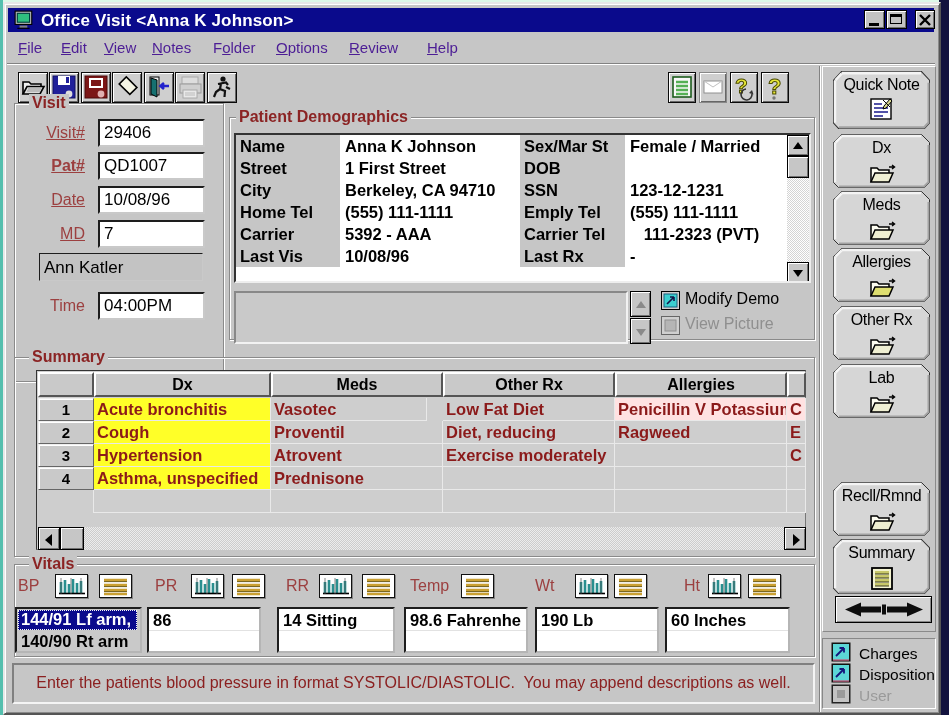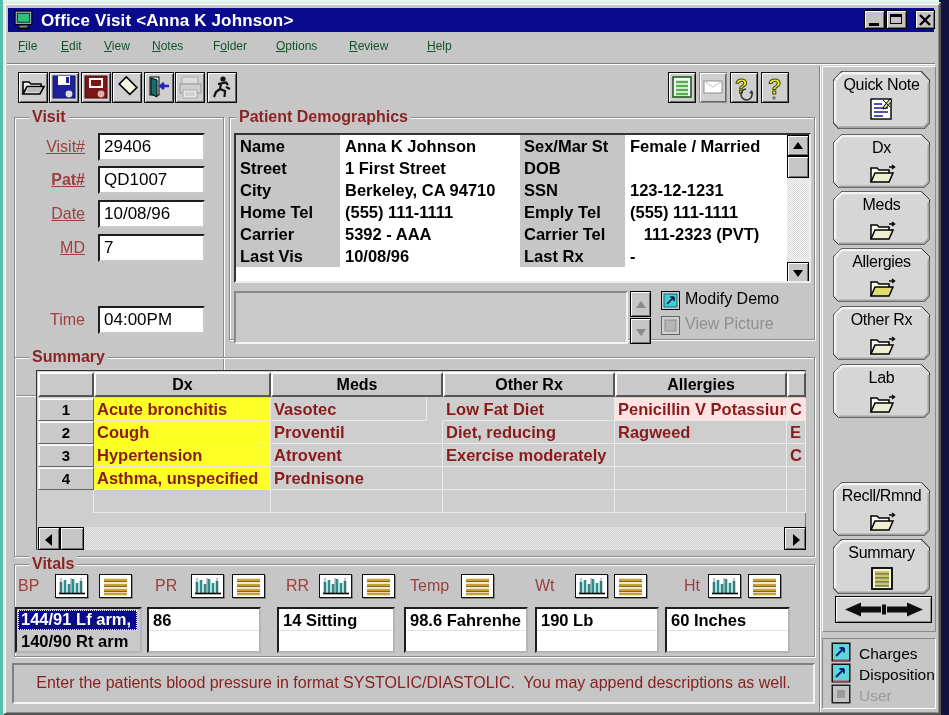--- a/index.html
+++ b/index.html
@@ -5,21 +5,21 @@
 body { position:relative; background:#4ab3a2; font-family:"Liberation Sans",sans-serif; }
 .abs { position:absolute; }
 .win { position:absolute; left:3px; top:2px; width:938px; height:713px;
   background:#c6c6c6; border:2px solid; border-color:#e8e8e8 #555 #555 #e8e8e8;
   box-shadow: inset 1px 1px 0 #fff, inset -1px -1px 0 #8a8a8a; }
 .titlebar { position:absolute; left:3px; top:4px; width:926px; height:24px; background:#0a0a8c; }
 .title-txt { position:absolute; left:33px; top:3px; color:#fff; font-size:17px; font-weight:bold; white-space:nowrap; letter-spacing:0.15px; }
 .caption-btn { position:absolute; top:2px; width:21px; height:19px; background:#c3c3c3;
   border:1px solid #000; box-shadow: inset 1px 1px 0 #fff, inset -1px -1px 0 #707070; }
 .menubar { position:absolute; left:0px; top:30px; width:926px; height:27px; }
-.menu-item { position:absolute; top:5px; font-size:12px; color:#14532d; }
+.menu-item { position:absolute; top:5px; font-size:15px; color:#4c1d95; }
 .etch-h { position:absolute; height:2px; border-top:1px solid #828282; border-bottom:1px solid #fff; }
 .etch-v { position:absolute; width:2px; border-left:1px solid #828282; border-right:1px solid #fff; }
 .tbtn { position:absolute; top:68px; width:30px; height:31px; background:#cfcfcf;
   border:1px solid #0a0a0a; box-shadow: inset 1px 1px 0 #fff, inset -1px -1px 0 #666; }
 .groupbox { position:absolute; border:1px solid #8a8a8a; box-shadow: inset 1px 1px 0 #fff, 1px 1px 0 #fff; }
 .gtitle { position:absolute; top:-10px; background:#c6c6c6; color:#8b2424; font-weight:bold; font-size:16px; padding:0 3px; line-height:18px; }
 .rlabel { position:absolute; color:#9c4040; font-size:16px; text-align:right; }
 .edit { position:absolute; background:#fff; border:2px solid; border-color:#1d1d1d #c9c9c9 #c9c9c9 #1d1d1d;
   font-size:17px; color:#000; padding:2px 0 0 4px; white-space:nowrap; overflow:hidden; }
 .sunken { position:absolute; border:2px solid; border-color:#777 #fff #fff #777; }
@@ -158,30 +158,31 @@
       <path d="M21 17 l1.5 4.5 -4.5 -1.5" fill="#333"></path>
     </svg>
   </div>
   <div class="tbtn" style="left:756px;width:28px;">
     <svg width="26" height="29" viewBox="0 0 26 29">
       <text x="6" y="21" font-family="Liberation Sans" font-weight="bold" font-size="22" fill="#e8e838" stroke="#4a4a00" stroke-width="1">?</text>
       <circle cx="12" cy="25" r="1.7" fill="#777"></circle>
     </svg>
   </div>
 
-  <div class="groupbox" style="left:9px;top:113px;width:210px;height:279px;">
+  <div class="groupbox" style="left:9px;top:99px;width:210px;height:279px;">
     <div class="gtitle" style="left:14px;">Visit</div>
     <div class="rlabel" style="left:0px;top:20px;width:70px;"><u>Visit#</u></div>
     <div class="edit" style="left:83px;top:15px;width:107px;height:28px;">29406</div>
     <div class="rlabel" style="left:0px;top:53px;width:70px;font-weight:bold;"><u>Pat#</u></div>
     <div class="edit" style="left:83px;top:48px;width:107px;height:28px;">QD1007</div>
     <div class="rlabel" style="left:0px;top:87px;width:70px;"><u>Date</u></div>
     <div class="edit" style="left:83px;top:82px;width:107px;height:28px;">10/08/96</div>
     <div class="rlabel" style="left:0px;top:121px;width:70px;"><u>MD</u></div>
     <div class="edit" style="left:83px;top:116px;width:107px;height:28px;">7</div>
+    <div class="edit" style="left:24px;top:149px;width:164px;height:28px;background:#c3c3c3;border-width:1px;padding-top:4px;">Ann Katler</div>
     <div class="rlabel" style="left:0px;top:193px;width:70px;">Time</div>
     <div class="edit" style="left:83px;top:188px;width:107px;height:28px;">04:00PM</div>
   </div>
 
   <div class="groupbox" style="left:224px;top:113px;width:586px;height:223px;">
     <div class="gtitle" style="left:6px;">Patient Demographics</div>
     <div class="sunken" style="left:4px;top:15px;width:577px;height:150px;border-color:#333 #eee #eee #333;overflow:hidden;background:#fff;">
       <div style="position:absolute;left:0;top:0;width:551px;">
         <div class="demo-row">
             <div class="dl">Name</div>

